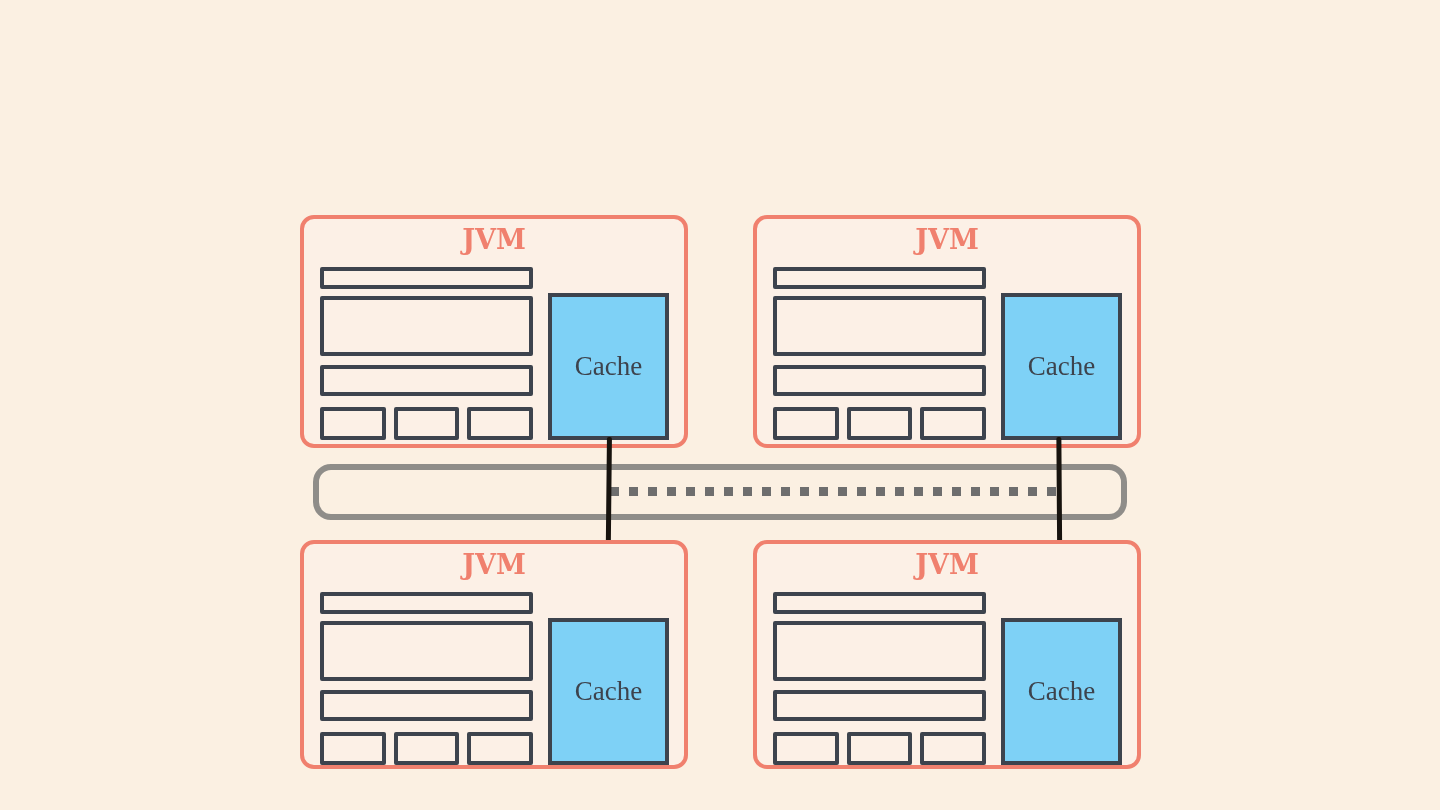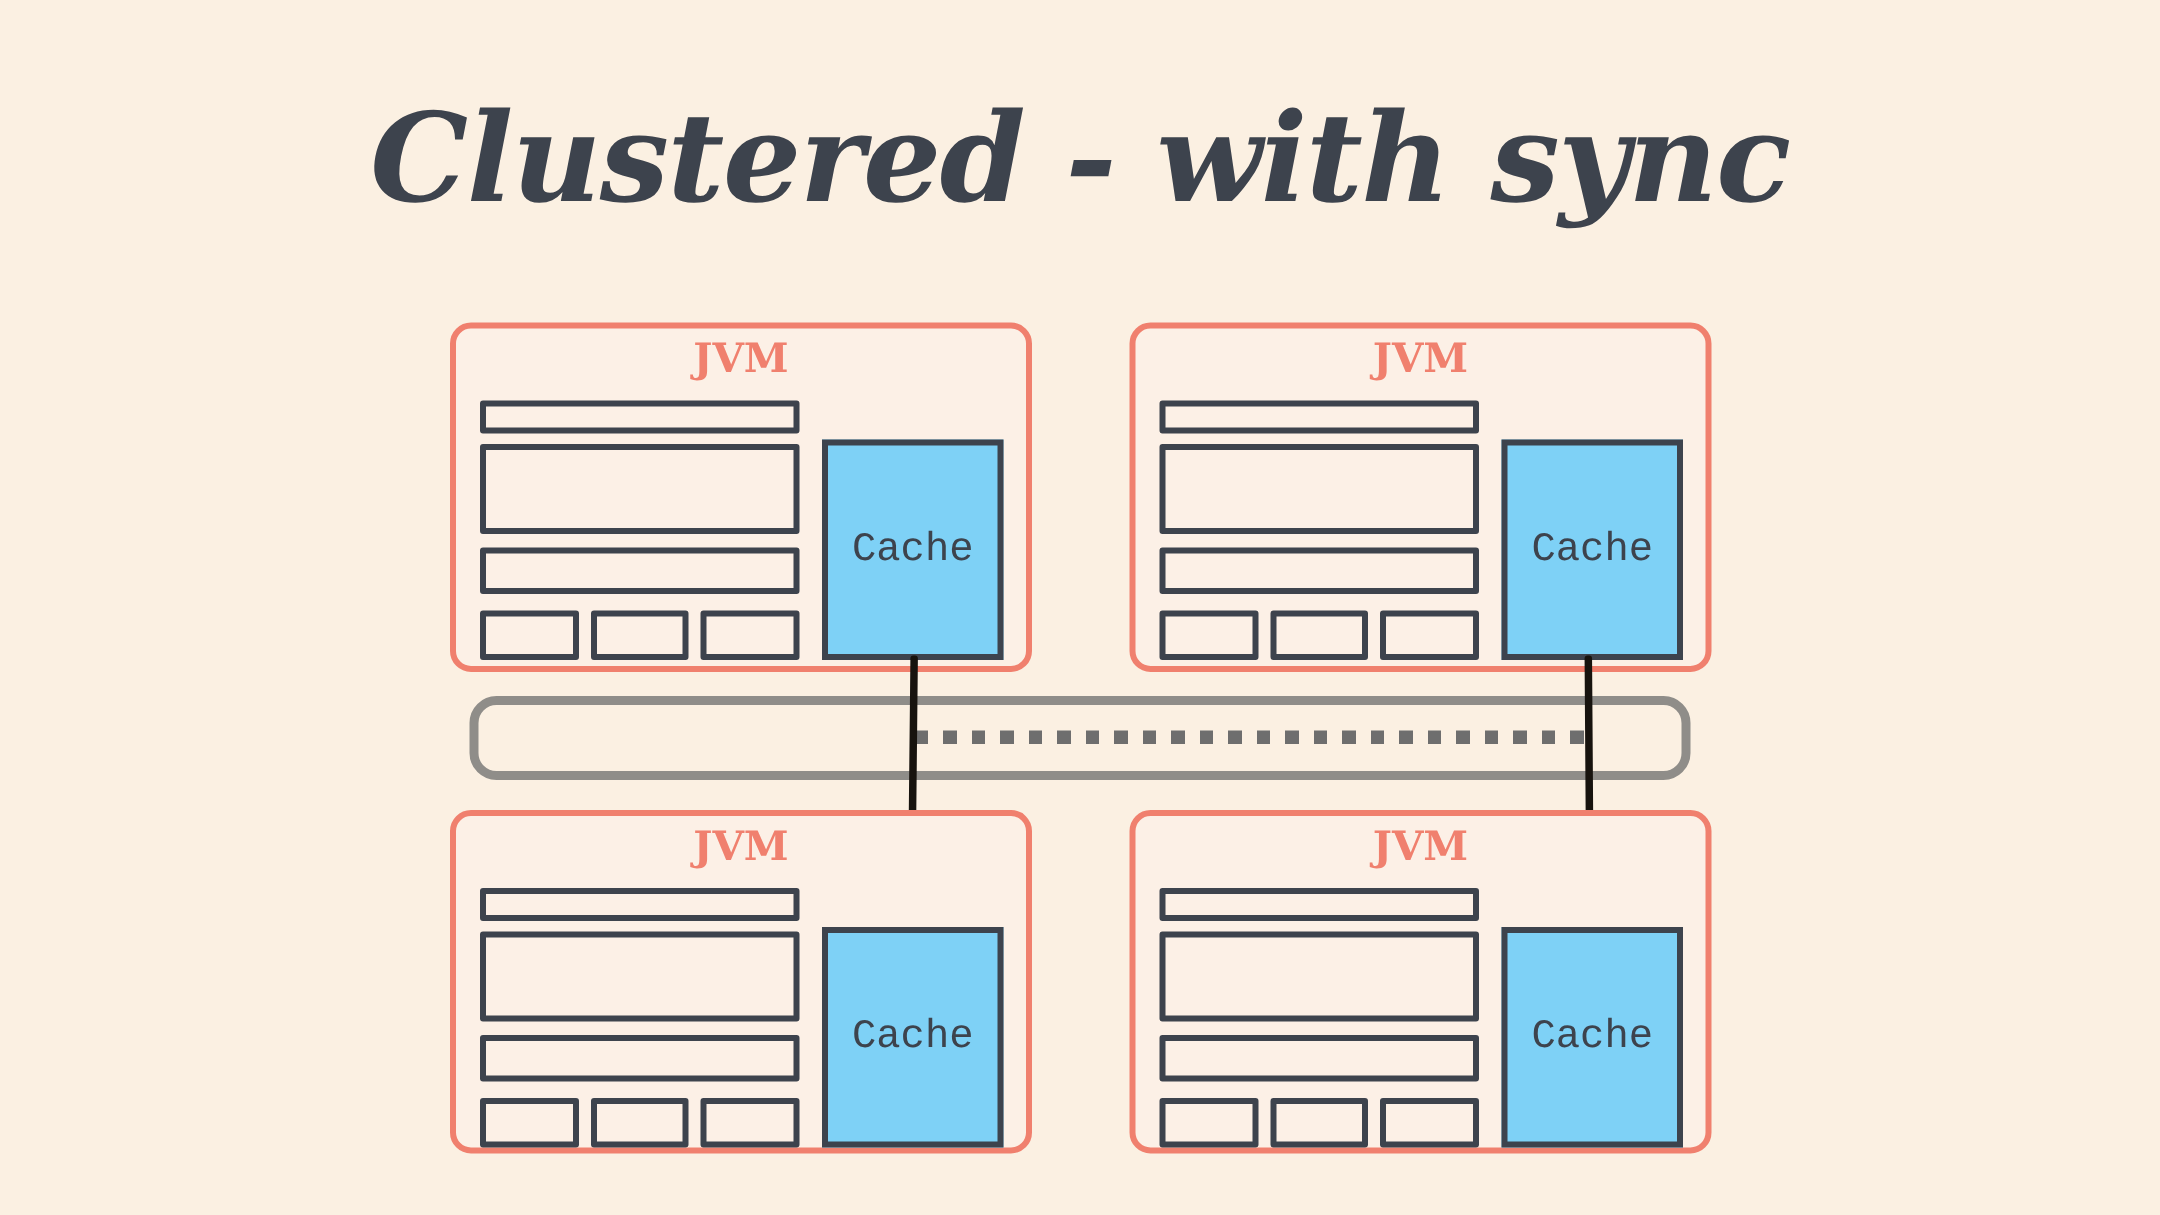--- a/index.html
+++ b/index.html
@@ -78,21 +78,21 @@
     left: 244px; top: 74px;
     width: 121px; height: 147px;
     box-sizing: border-box;
     border: 4px solid var(--slate, #3d434d);
     background: var(--blue, #7ed1f6);
     display: flex;
     align-items: center;
     justify-content: center;
   }
   .cache-label {
-    font-family: Liberation Mono, monospace;
+    font-family: Liberation Serif, serif;
     font-size: 27px;
     color: var(--slate, #3d434d);
   }
   .bus {
     position: absolute;
     left: 313px; top: 464px;
     width: 814px; height: 56px;
     box-sizing: border-box;
     border: 6px solid var(--bus-gray, #8f8d89);
     border-radius: 18px;
@@ -116,21 +116,20 @@
     border-radius: 2px;
   }
   .vline.left  { left: 606px; transform: rotate(0.6deg); }
   .vline.right { left: 1057px; transform: rotate(-0.4deg); }
 </style>
 </head>
 <body>
 
 <div class="stage">
 
-  <h1 class="title">Clustered - with sync</h1>
 
   <div class="jvm tl">
     <div class="jvm-label">JVM</div>
     <div class="rect thin"></div>
     <div class="rect big"></div>
     <div class="rect med"></div>
     <div class="small-row">
       <div class="rect small"></div>
       <div class="rect small"></div>
       <div class="rect small"></div>

